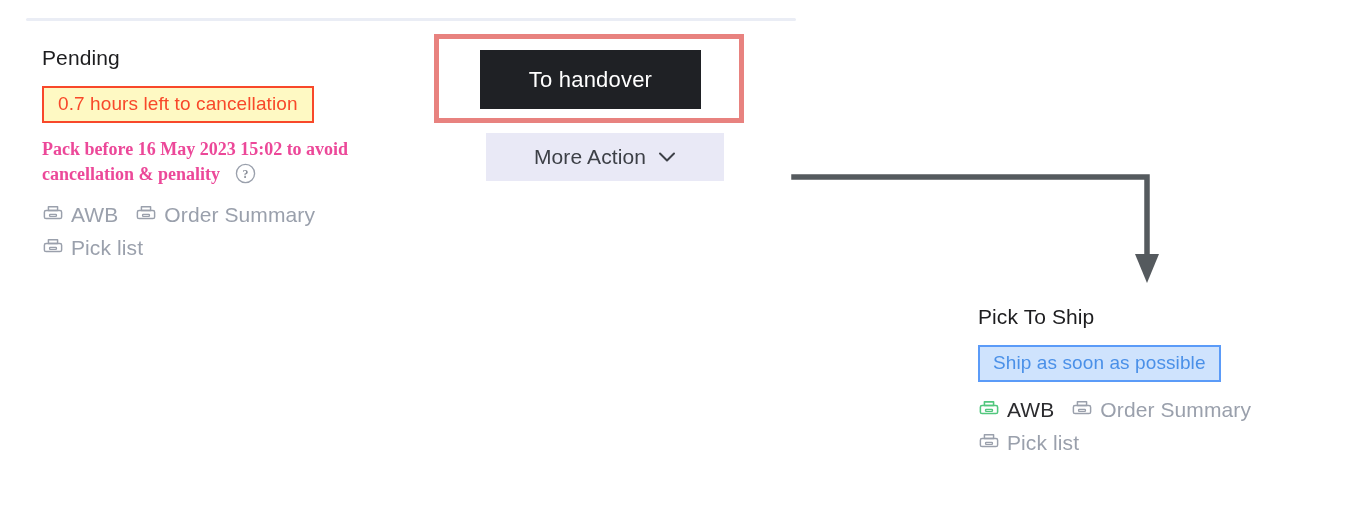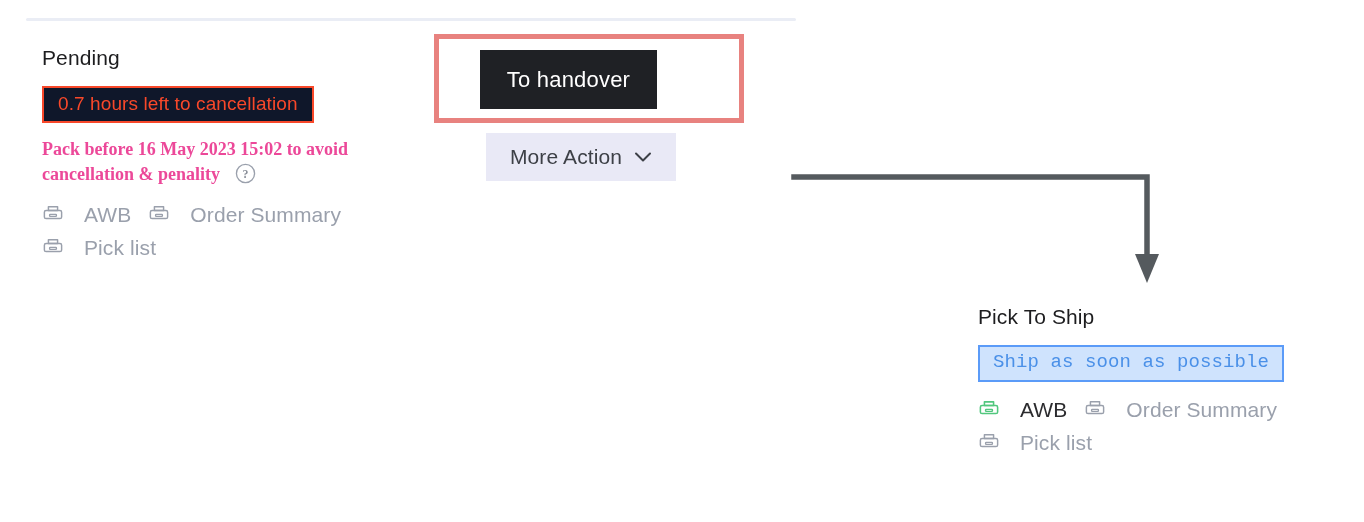--- a/index.html
+++ b/index.html
@@ -40,21 +40,21 @@
     font-weight: normal;
     color: #1d1d1f;
     letter-spacing: 0.1px;
     line-height: 1.1;
     margin: 0;
   }
   .countdown-badge {
     display: inline-block;
     margin-top: 17px;
     padding: 5px 14px 6px 14px;
-    background: #0f172a;
+    background: #fef9c3;
     border: 2px solid #f8482a;
     color: #f8482a;
     font-size: 19px;
     line-height: 1.15;
     letter-spacing: 0.1px;
     white-space: nowrap;
   }
   .pack-warning {
     margin-top: 14px;
     width: 400px;
@@ -78,21 +78,21 @@
     margin-top: 11px;
   }
   .print-row {
     display: flex;
     align-items: center;
     height: 33px;
   }
   .print-link {
     display: inline-flex;
     align-items: center;
-    gap: 20px;
+    gap: 7px;
     margin-right: 17px;
     text-decoration: none;
     cursor: pointer;
   }
   .print-link .label {
     font-size: 21px;
     color: #9aa0ac;
     letter-spacing: 0.1px;
     line-height: 1;
   }
@@ -107,38 +107,38 @@
     top: 34px;
     width: 310px;
     height: 89px;
     border: 5px solid #e8827f;
     background: transparent;
   }
   .handover-button {
     position: absolute;
     left: 480px;
     top: 50px;
-    width: 177px;
+    width: 221px;
     height: 59px;
     background: #1f2125;
     color: #ffffff;
     border: none;
     font-family: "Liberation Sans", sans-serif;
     font-size: 22px;
     letter-spacing: 0.2px;
     cursor: pointer;
     display: flex;
     align-items: center;
     justify-content: center;
   }
   .more-action-button {
     position: absolute;
     left: 486px;
     top: 133px;
-    width: 190px;
+    width: 238px;
     height: 48px;
     background: #e9e9f6;
     border: none;
     color: #3d4047;
     font-family: "Liberation Sans", sans-serif;
     font-size: 21px;
     letter-spacing: 0.1px;
     cursor: pointer;
     display: flex;
     align-items: center;
@@ -169,21 +169,20 @@
     display: inline-block;
     margin-top: 17px;
     padding: 5px 13px 6px 13px;
     background: #cfe3fd;
     border: 2px solid #5b9bf8;
     color: #4a90e8;
     font-size: 19px;
     line-height: 1.15;
     letter-spacing: 0.1px;
     white-space: nowrap;
-    font-family: Liberation Mono, monospace;
   }
 </style>
 </head>
 <body>
 
 <div class="top-divider"></div>
 
 <div class="pending-panel">
 
   <h2 class="status-title">Pending</h2>

